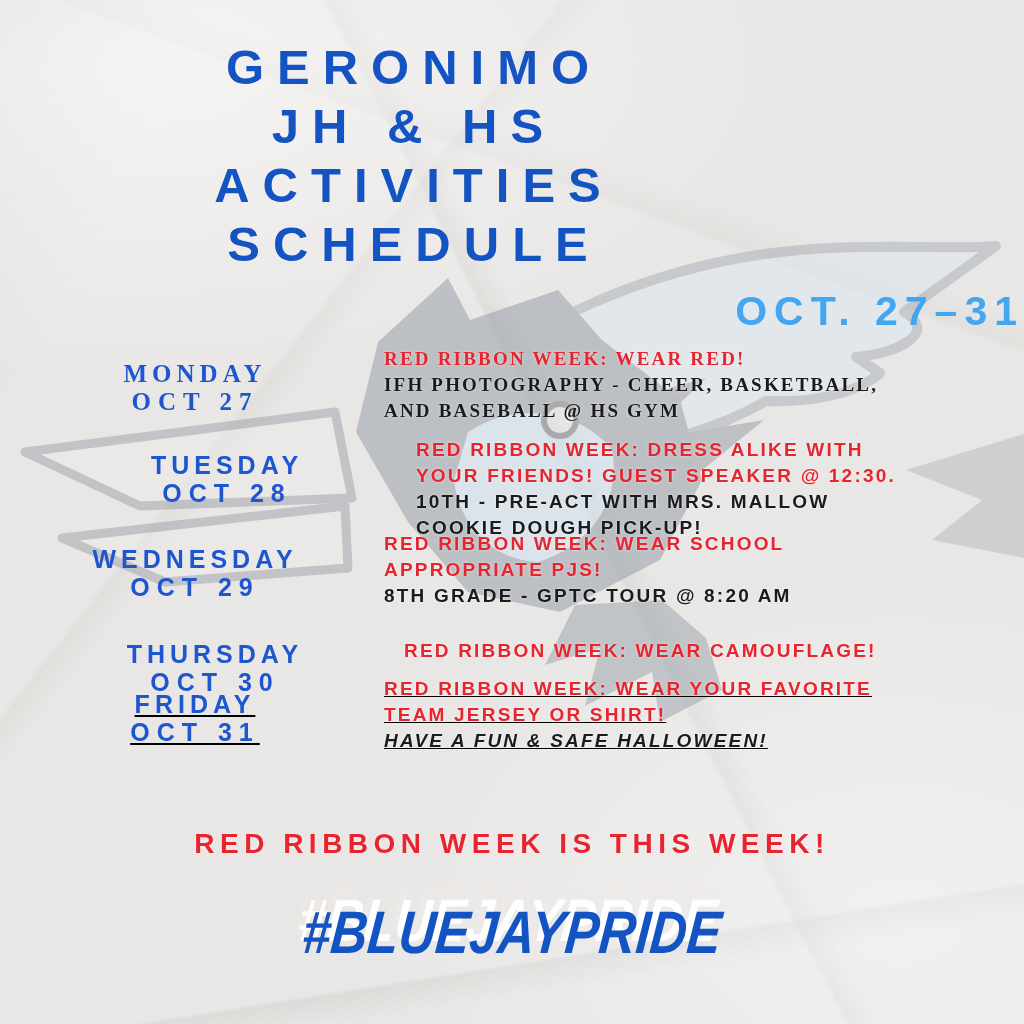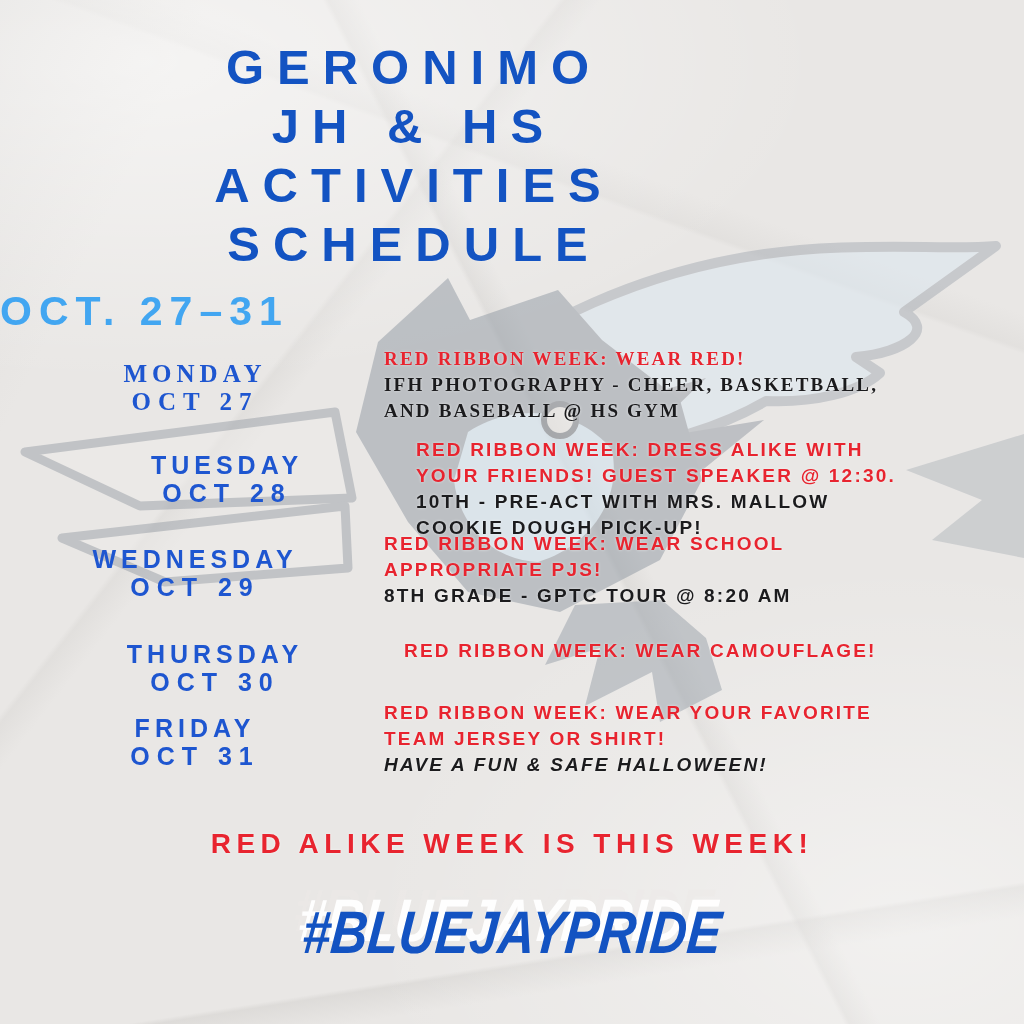--- a/index.html
+++ b/index.html
@@ -17,29 +17,29 @@
       #e9e7e5;
   }
   .mascot{position:absolute;left:0;top:0;width:1024px;height:1024px;pointer-events:none;}
   .title{
     position:absolute;top:38px;left:0;width:828px;text-align:center;
     color:var(--title-blue,#1353c2);font-weight:bold;font-size:49px;line-height:59px;
     letter-spacing:13px;text-shadow:0 0 2px rgba(255,255,255,.35);
   }
   .title span{display:block;}
   .daterange{
-    position:absolute;top:288px;left:0;width:1024px;text-align:left;
+    position:absolute;top:288px;left:0;width:1024px;text-align:right;
     color:var(--light-blue,#42a6f1);font-weight:bold;font-size:41px;letter-spacing:7px;
   }
   .row{position:absolute;left:0;width:1024px;display:flex;align-items:flex-start;}
   .row-monday{top:346px;font-family:Liberation Serif, serif;}
   .row-tuesday{top:437px;padding-left:32px;}
   .row-wednesday{top:531px;}
   .row-thursday{top:638px;padding-left:20px;}
-  .row-friday{top:700px;}
+  .row-friday{top:676px;text-decoration:underline;}
   .day-col{
     margin-left:30px;width:330px;padding-top:14px;text-align:center;
     color:var(--day-blue,#1e56d0);font-weight:bold;font-size:25px;line-height:28px;
     letter-spacing:5px;
   }
   .row-thursday .day-col{padding-top:2px;}
   .day-col .day-date{letter-spacing:7px;}
   .desc-col{margin-left:24px;width:610px;padding-top:0;}
   .event-line{
     display:block;white-space:nowrap;font-weight:bold;font-size:19px;line-height:26px;
@@ -155,17 +155,17 @@
       <div class="day-name">FRIDAY</div>
       <div class="day-date">OCT 31</div>
     </div>
     <div class="desc-col">
       <span class="event-line" data-style="red">RED RIBBON WEEK: WEAR YOUR FAVORITE</span>
       <span class="event-line" data-style="red">TEAM JERSEY OR SHIRT!</span>
       <span class="event-line" data-style="black-italic">HAVE A FUN &amp; SAFE HALLOWEEN!</span>
     </div>
   </div>
 
-  <div class="banner">RED ALIKE WEEK IS THIS WEEK!</div>
+  <div class="banner">RED RIBBON WEEK IS THIS WEEK!</div>
 
   <div class="hashtag">#BLUEJAYPRIDE</div>
 
 </div>
 
 </body></html>

